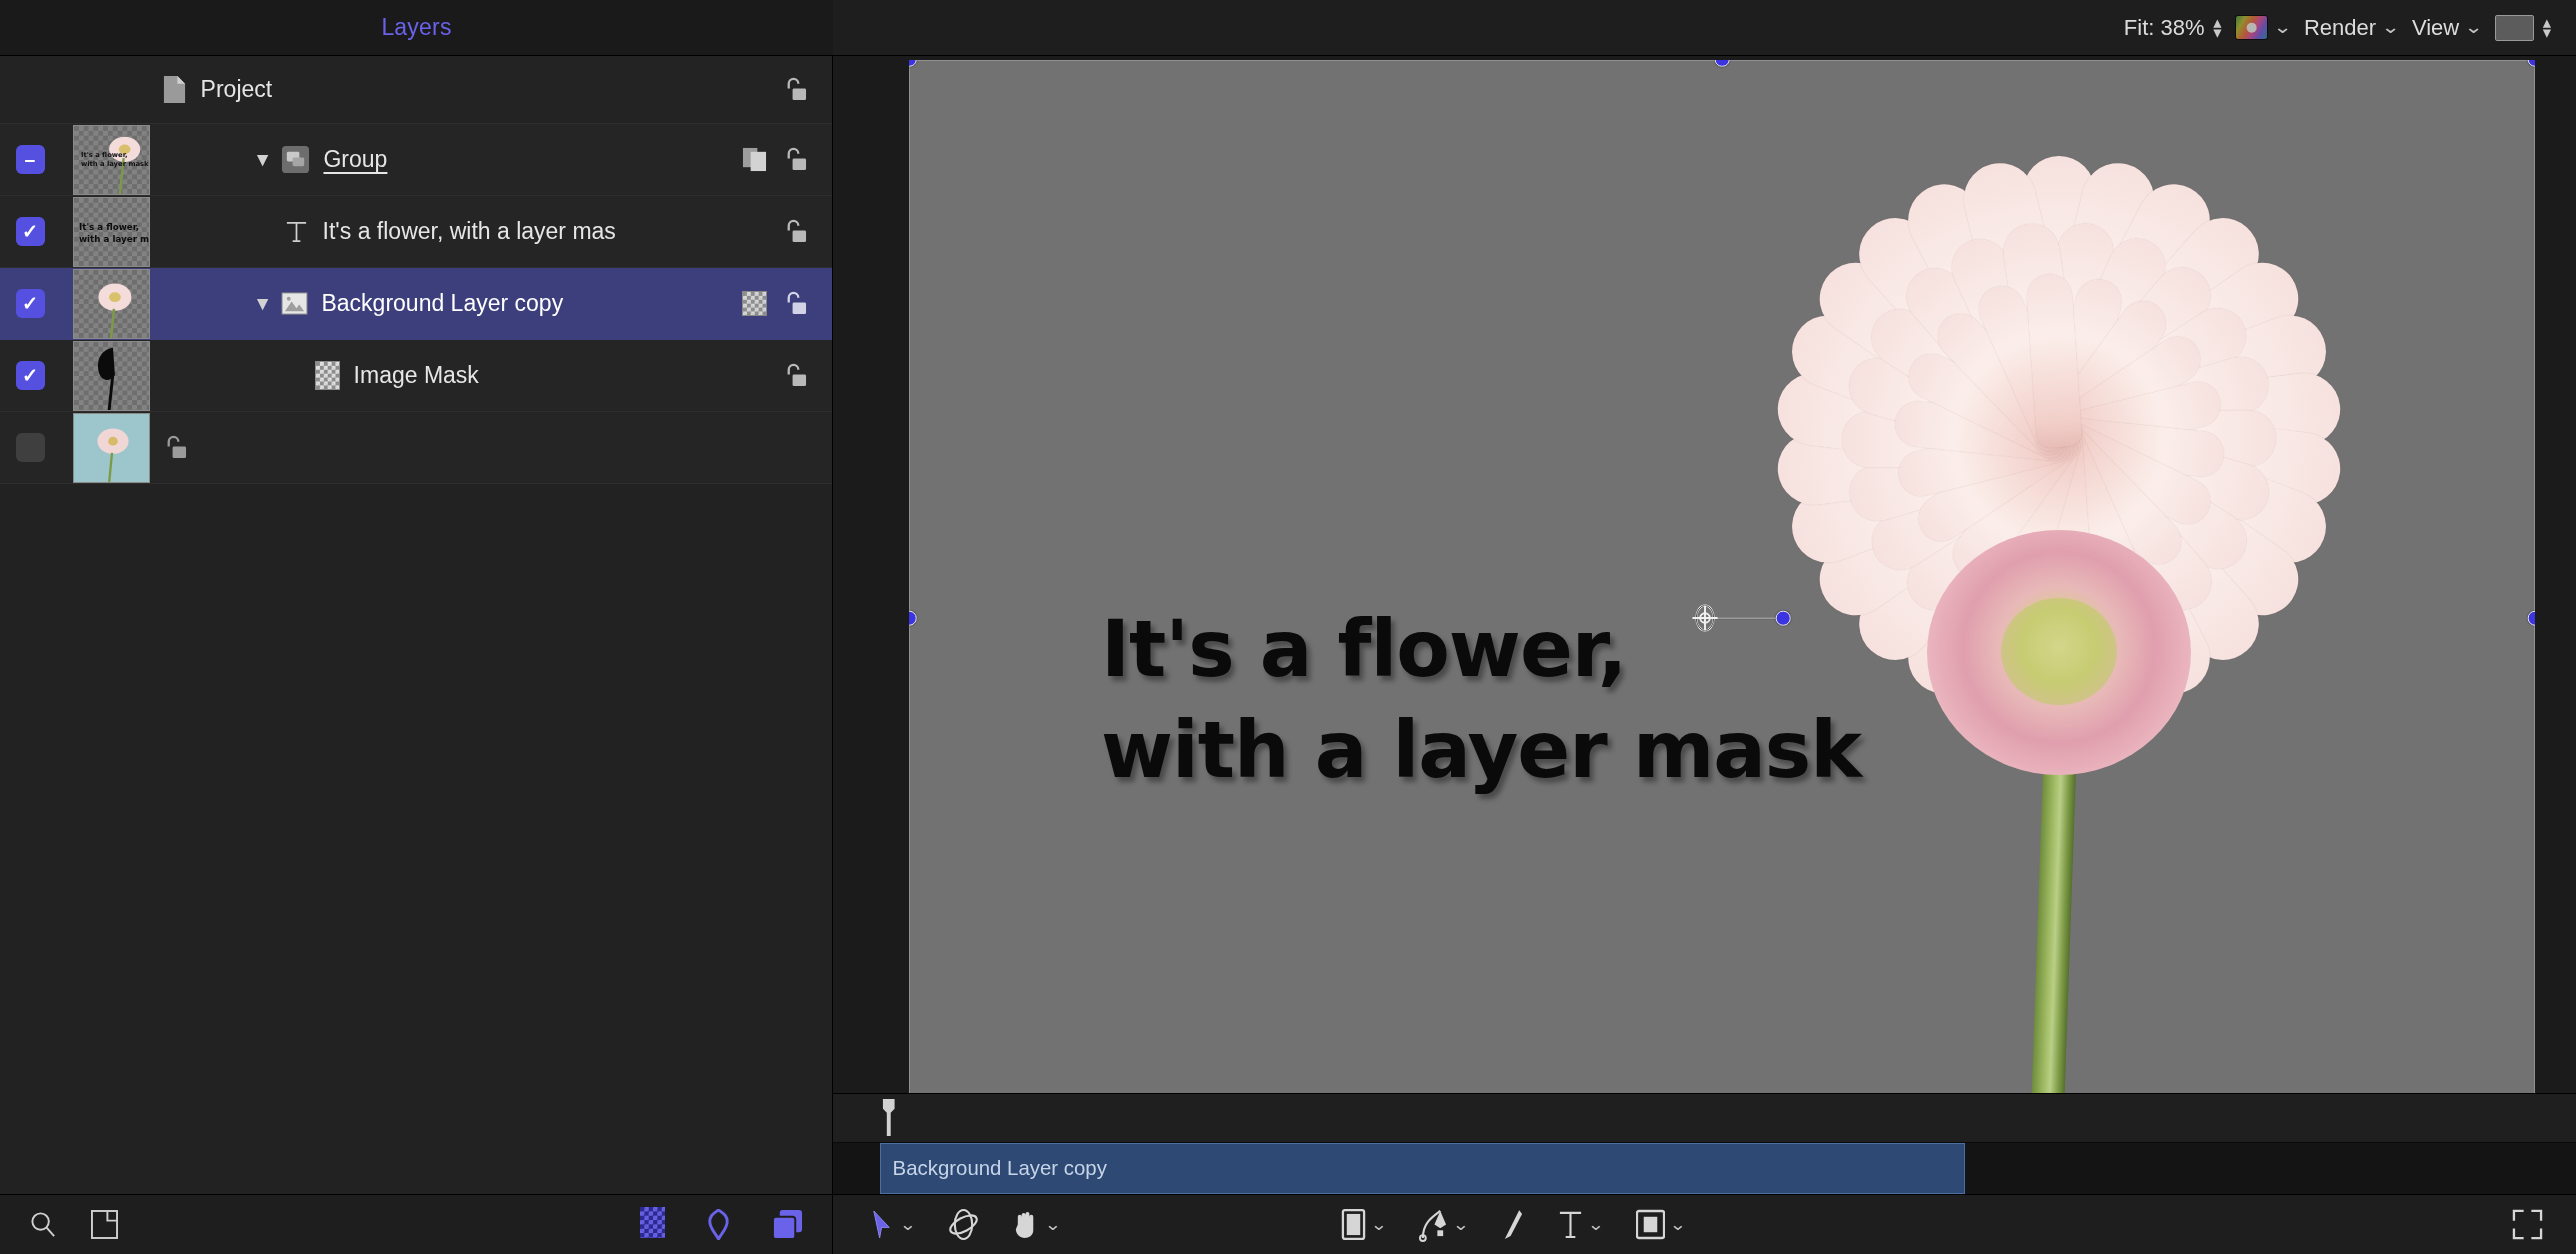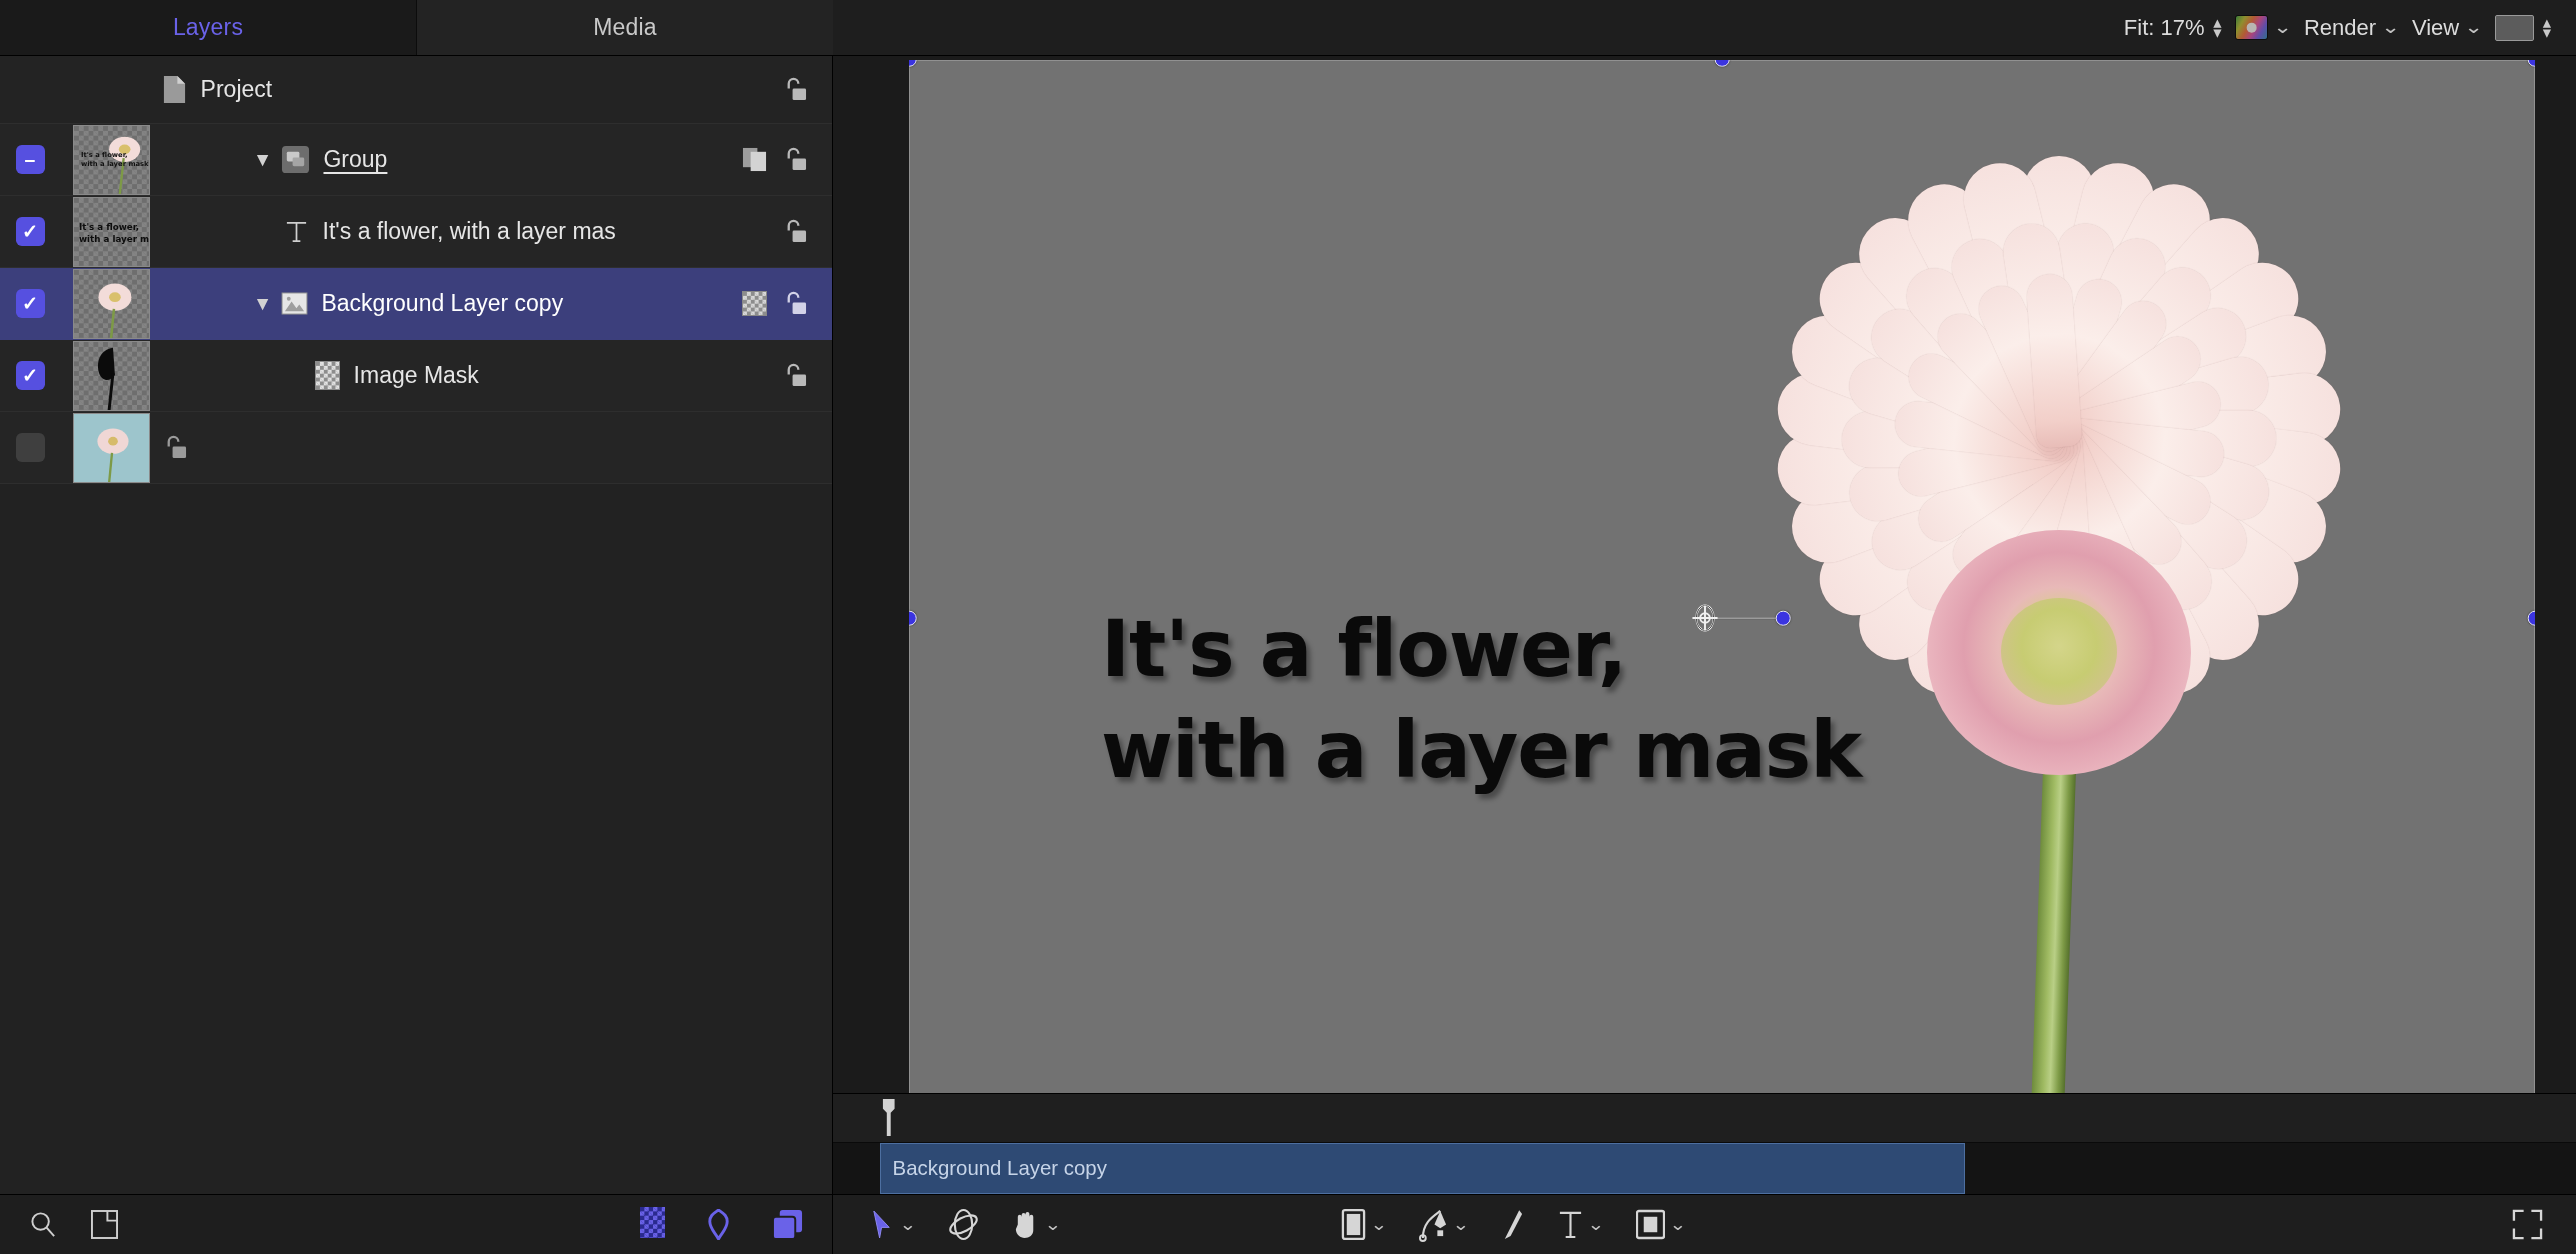--- a/index.html
+++ b/index.html
@@ -186,28 +186,25 @@
 </head>
 <body>
 
 <div id="app">
 
   <div class="toprow">
     <div class="tabbar">
       <div class="tab active">
           <span>Layers</span>
         </div>
-      <div class="tab">
-          <span>Media</span>
-        </div>
     </div>
 
     <div class="canvastoolbar">
       <div class="tb-group">
-        <span class="ct-label">Fit: 17%</span>
+        <span class="ct-label">Fit: 38%</span>
         <span class="stepper">
             <i>▴</i>
             <i>▾</i>
           </span>
       </div>
 
       <div class="tb-group">
         <span class="swatch-rainbow"></span>
         <span class="chev">⌄</span>
       </div>

